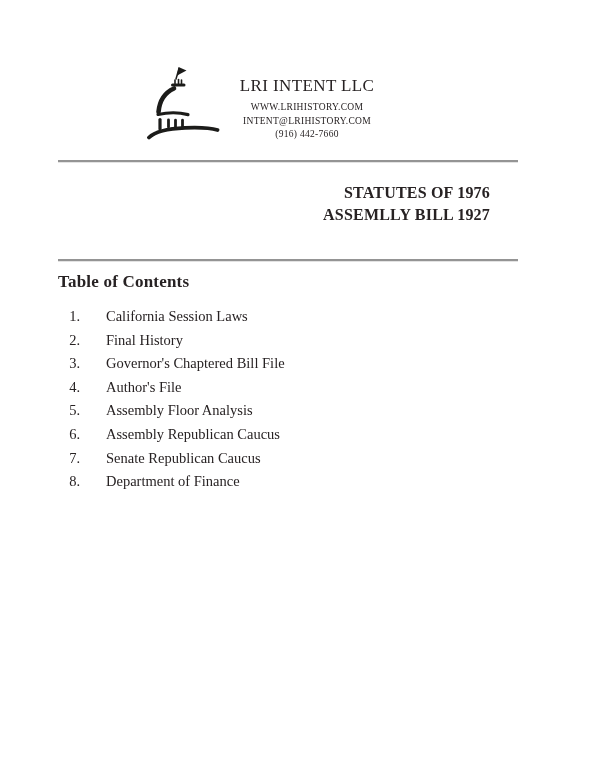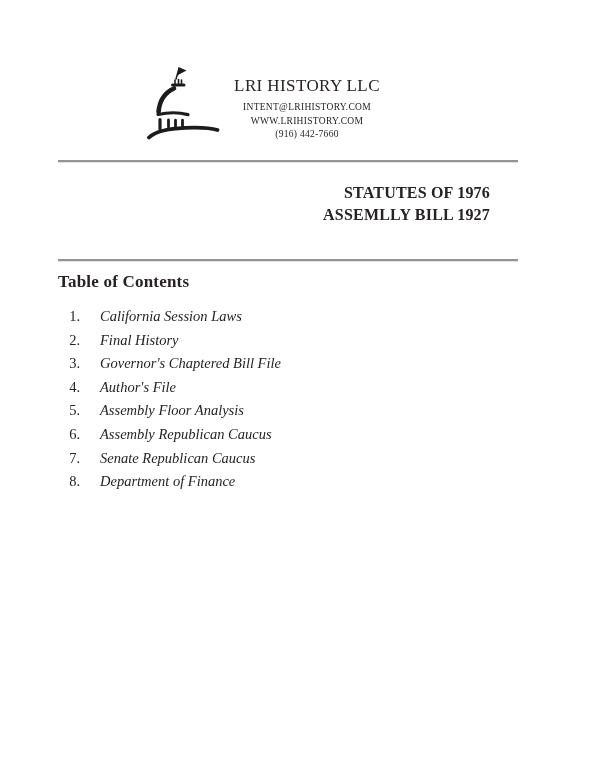--- a/index.html
+++ b/index.html
@@ -101,23 +101,22 @@
     display: flex;
     line-height: 15px;
     margin-bottom: 8.6px;
   }
   .toc-num {
     width: 16px;
     text-align: right;
     flex: 0 0 auto;
   }
   .toc-label {
-    margin-left: 20px;
+    margin-left: 26px;
     white-space: nowrap;
-    font-style: italic;
   }
 </style>
 </head>
 <body>
 
 <div class="page">
 
   <header class="letterhead">
     <div class="logo">
       <svg viewBox="0 0 76 78" width="76" height="78" xmlns="http://www.w3.org/2000/svg" fill="none" stroke="#1c1c1a" stroke-linecap="round">
@@ -136,23 +135,23 @@
 
         <path d="M14,57.5 v9.5" stroke-width="3.2"></path>
         <path d="M22.5,58 v7" stroke-width="2.8"></path>
         <path d="M29.5,58.2 v7" stroke-width="2.8"></path>
         <path d="M36.5,58.2 v7" stroke-width="2.8"></path>
 
         <path d="M3,75.5 C9,69.5 22,66.5 39,65.8 C53,65.2 65,66 71.5,68" stroke-width="3.8"></path>
       </svg>
     </div>
     <div class="letterhead-text">
-      <div class="company-name">LRI HISTORY LLC</div>
+      <div class="company-name">LRI INTENT LLC</div>
+      <div class="contact-line">WWW.LRIHISTORY.COM</div>
       <div class="contact-line">INTENT@LRIHISTORY.COM</div>
-      <div class="contact-line">WWW.LRIHISTORY.COM</div>
       <div class="contact-line">(916) 442-7660</div>
     </div>
   </header>
 
   <hr class="rule rule-top">
 
   <div class="reference">
     <div class="ref-line">STATUTES OF 1976</div>
     <div class="ref-line">ASSEMLLY BILL 1927</div>
   </div>

